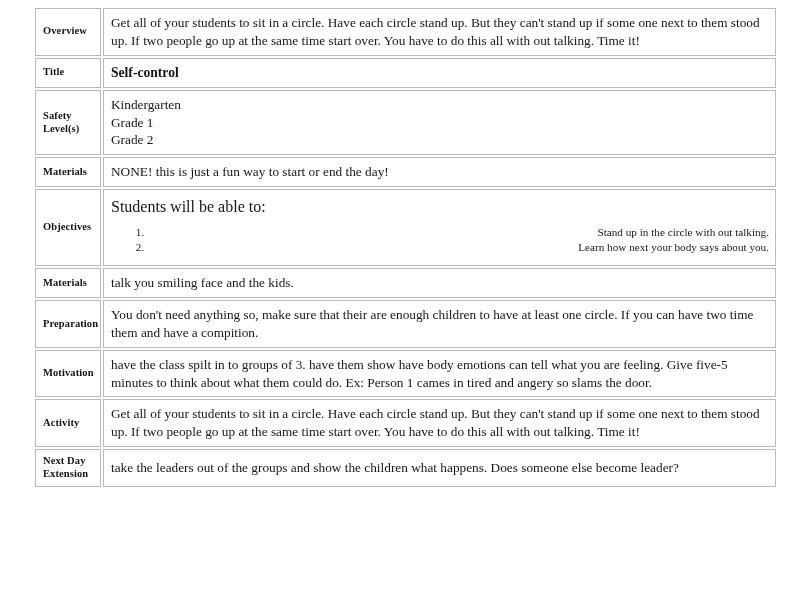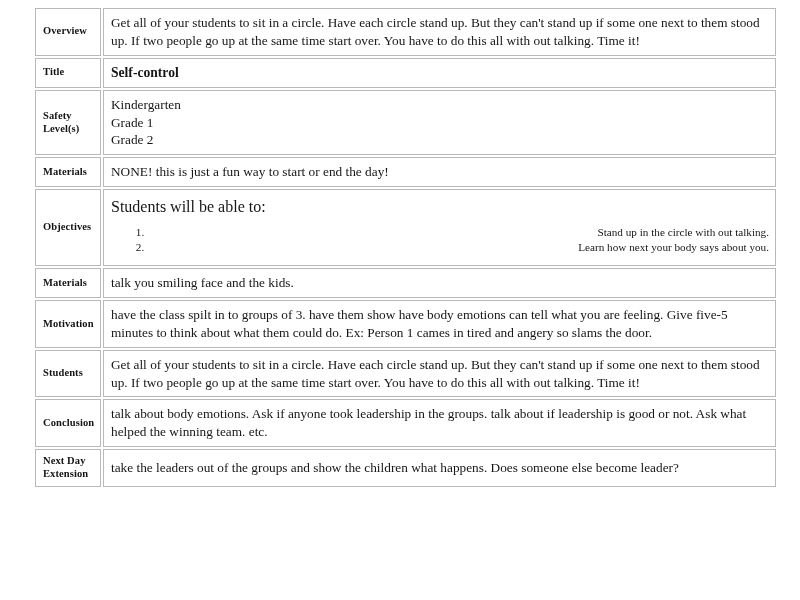--- a/index.html
+++ b/index.html
@@ -120,30 +120,30 @@
               <li>Stand up in the circle with out talking.</li>
               <li>Learn how next your body says about you.</li>
             </ol>
           </td>
         </tr>
         <tr>
           <td class="label-cell">Materials</td>
           <td class="value-cell"><span>talk you smiling face and the kids.</span></td>
         </tr>
         <tr>
+          <td class="label-cell">Preparation</td>
+          <td class="value-cell"><span>You don't need anything so, make sure that their are enough children to have at least one circle. If you can have two time them and have a compition.</span></td>
+        </tr>
+        <tr>
           <td class="label-cell">Motivation</td>
           <td class="value-cell"><span>have the class spilt in to groups of 3. have them show have body emotions can tell what you are feeling. Give five-5 minutes to think about what them could do. Ex: Person 1 cames in tired and angery so slams the door.</span></td>
         </tr>
         <tr>
-          <td class="label-cell">Students</td>
+          <td class="label-cell">Activity</td>
           <td class="value-cell"><span>Get all of your students to sit in a circle. Have each circle stand up. But they can't stand up if some one next to them stood up. If two people go up at the same time start over. You have to do this all with out talking. Time it!</span></td>
-        </tr>
-        <tr>
-          <td class="label-cell">Conclusion</td>
-          <td class="value-cell"><span>talk about body emotions. Ask if anyone took leadership in the groups. talk about if leadership is good or not. Ask what helped the winning team. etc.</span></td>
         </tr>
         <tr>
           <td class="label-cell">Next Day Extension</td>
           <td class="value-cell"><span>take the leaders out of the groups and show the children what happens. Does someone else become leader?</span></td>
         </tr>
       </tbody>
   </table>
 </div>
 
 </body></html>

